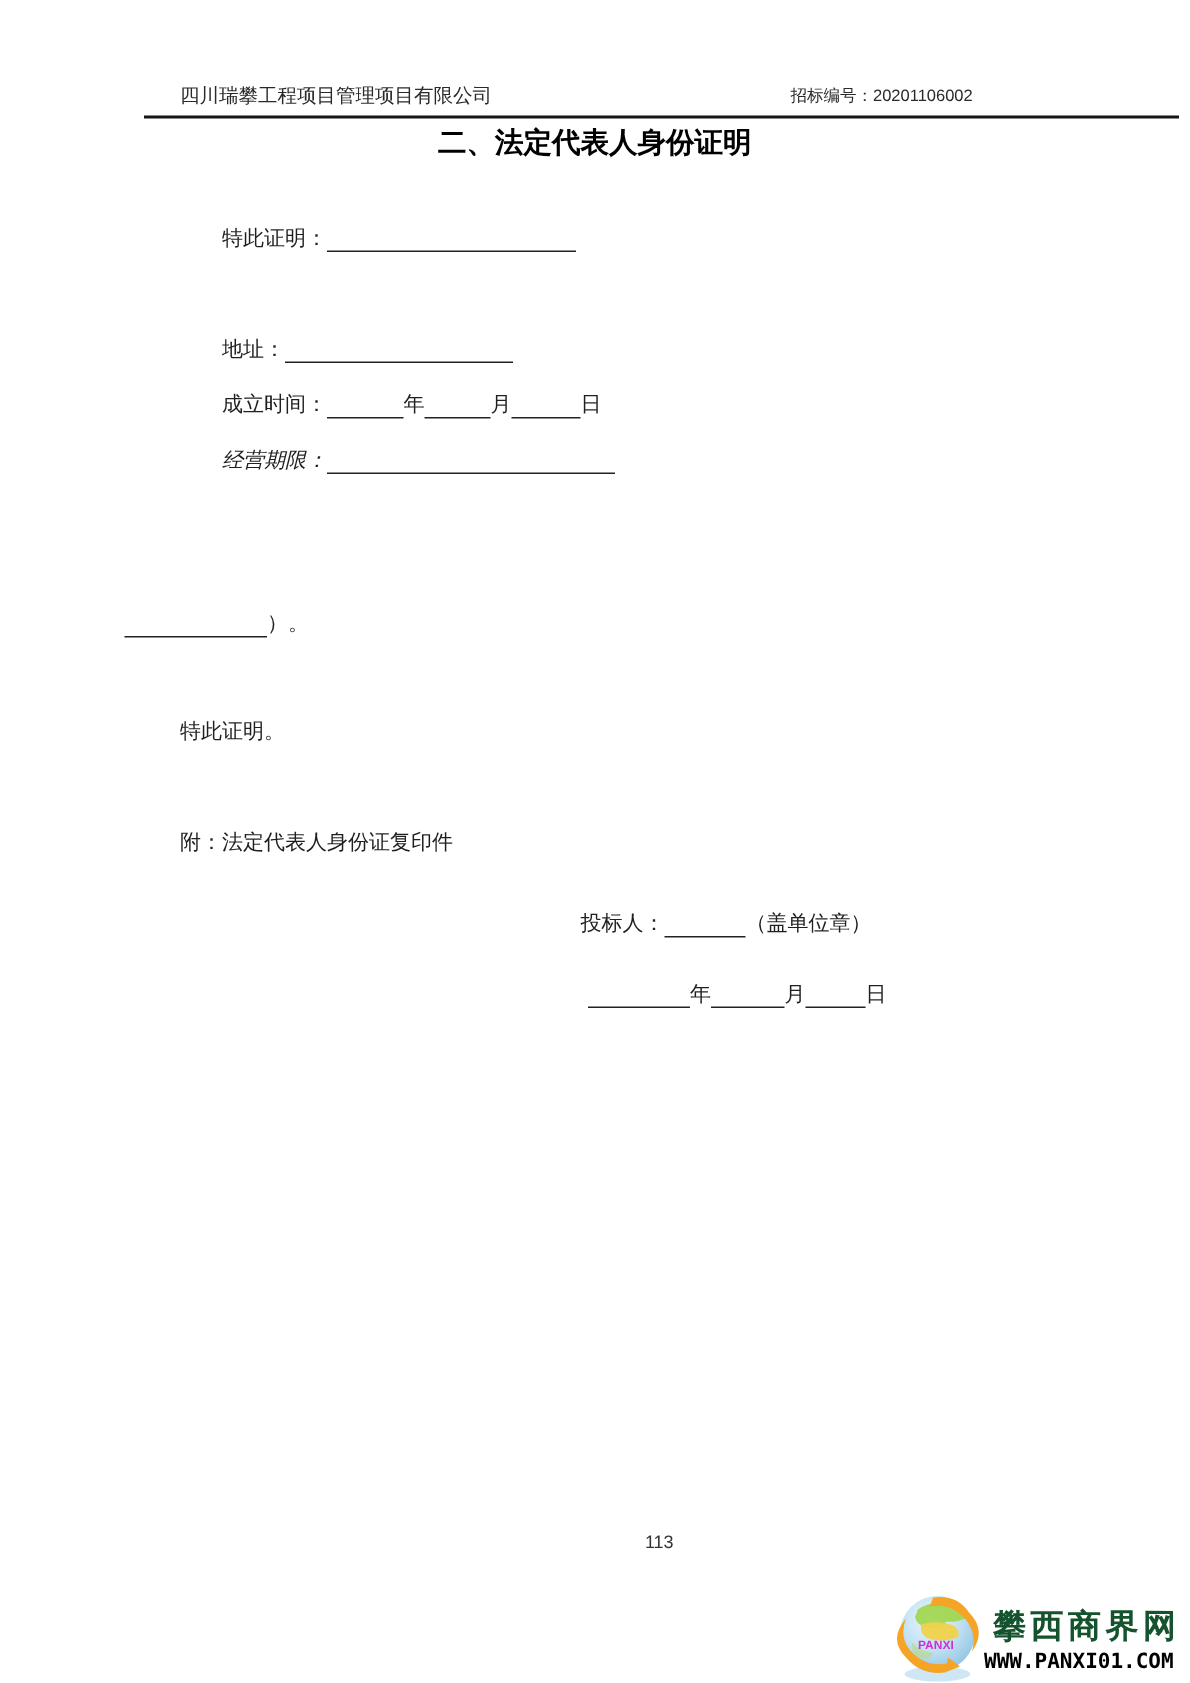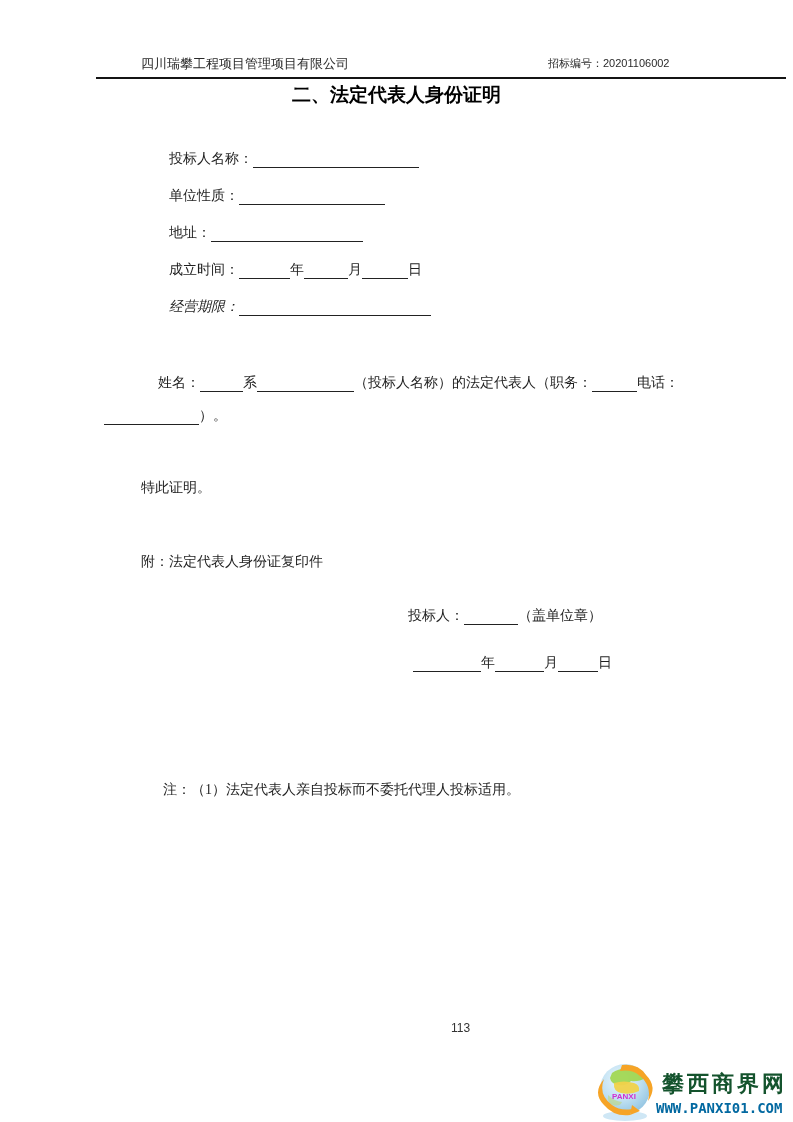--- a/index.html
+++ b/index.html
@@ -5,21 +5,21 @@
   html, body { margin: 0; padding: 0; background: #ffffff; }
   .page {
     position: relative;
     width: 793px;
     height: 1122px;
     background: #ffffff;
     font-family: "Liberation Serif", "DejaVu Serif", serif;
     color: #1f1f1f;
     overflow: hidden;
   }
-  .abs { position: absolute; white-space: nowrap; margin-left: 21px; }
+  .abs { position: absolute; white-space: nowrap; }
 
   
   .header-left {
     left: 120px; top: 55px;
     font-family: "Liberation Sans", "DejaVu Sans", sans-serif;
     font-size: 13px; color: #2a2a2a;
   }
   .header-right {
     left: 527px; top: 56px;
     font-family: "Liberation Sans", "DejaVu Sans", sans-serif;
@@ -65,75 +65,68 @@
   .wm-name {
     position: absolute; left: 68px; top: 8px;
     font-family: "Liberation Sans", "DejaVu Sans", sans-serif;
     font-weight: bold; font-size: 22px; letter-spacing: 3px;
     color: #14532d; white-space: nowrap;
   }
   .wm-url {
     position: absolute; left: 62px; top: 39px;
     font-family: "DejaVu Sans Mono", "Liberation Mono", monospace;
     font-weight: bold; font-size: 14px; letter-spacing: 0px;
-    color: #0369a1; white-space: nowrap;
+    color: #000000; white-space: nowrap;
   }
 </style>
 </head>
 <body>
 
 <div class="page">
 
   <div class="abs header-left">四川瑞攀工程项目管理项目有限公司</div>
   <div class="abs header-right">
     <span>招标编号：</span><span>20201106002</span>
   </div>
   <div class="header-rule"></div>
 
   <div class="abs doc-title">二、法定代表人身份证明</div>
 
   <div class="abs body-line" style="left:148px; top:150px;">
-    <span>投标人名称：</span><span class="blank" style="width:166px;"></span>
+    <span>特此证明：</span><span class="blank" style="width:166px;"></span>
   </div>
 
-  <div class="abs body-line" style="left:148px; top:187px;">
-    <span>单位性质：</span><span class="blank" style="width:146px;"></span>
-  </div>
 
   <div class="abs body-line" style="left:148px; top:224px;">
     <span>地址：</span><span class="blank" style="width:152px;"></span>
   </div>
 
   <div class="abs body-line" style="left:148px; top:261px;">
     <span>成立时间：</span><span class="blank" style="width:51px;"></span><span>年</span><span class="blank" style="width:44px;"></span><span>月</span><span class="blank" style="width:46px;"></span><span>日</span>
   </div>
 
   <div class="abs body-line" style="left:148px; top:298px;font-style:italic;">
     <span>经营期限：</span><span class="blank" style="width:192px;"></span>
   </div>
 
-  <div class="abs body-line" style="left:137px; top:374px;">
-    <span>姓名：</span><span class="blank" style="width:43px;"></span><span>系</span><span class="blank" style="width:97px;"></span><span>（投标人名称）的法定代表人（职务：</span><span class="blank" style="width:45px;"></span><span>电话：</span>
-  </div>
   <div class="abs body-line" style="left:83px; top:407px;">
     <span class="blank" style="width:95px;"></span><span>）。</span>
   </div>
 
   <div class="abs body-line" style="left:120px; top:479px;">特此证明。</div>
 
   <div class="abs body-line" style="left:120px; top:553px;">附：法定代表人身份证复印件</div>
 
   <div class="abs body-line" style="left:387px; top:607px;">
     <span>投标人：</span><span class="blank" style="width:54px;"></span><span>（盖单位章）</span>
   </div>
   <div class="abs body-line" style="left:392px; top:654px;">
     <span class="blank" style="width:68px;"></span><span>年</span><span class="blank" style="width:49px;"></span><span>月</span><span class="blank" style="width:40px;"></span><span>日</span>
   </div>
 
-  <div class="abs body-line" style="left:142px; top:781px;">注：（1）法定代表人亲自投标而不委托代理人投标适用。</div>
 
   <div class="abs page-number">113</div>
 
   <div class="watermark">
     <svg class="wm-logo" width="64" height="61" viewBox="0 0 64 61" xmlns="http://www.w3.org/2000/svg">
       <defs>
         <radialGradient id="globeGrad" cx="40%" cy="32%" r="75%">
           <stop offset="0%" stop-color="#eaf6fd"></stop>
           <stop offset="55%" stop-color="#bfe0f2"></stop>
           <stop offset="100%" stop-color="#8fc2e0"></stop>

